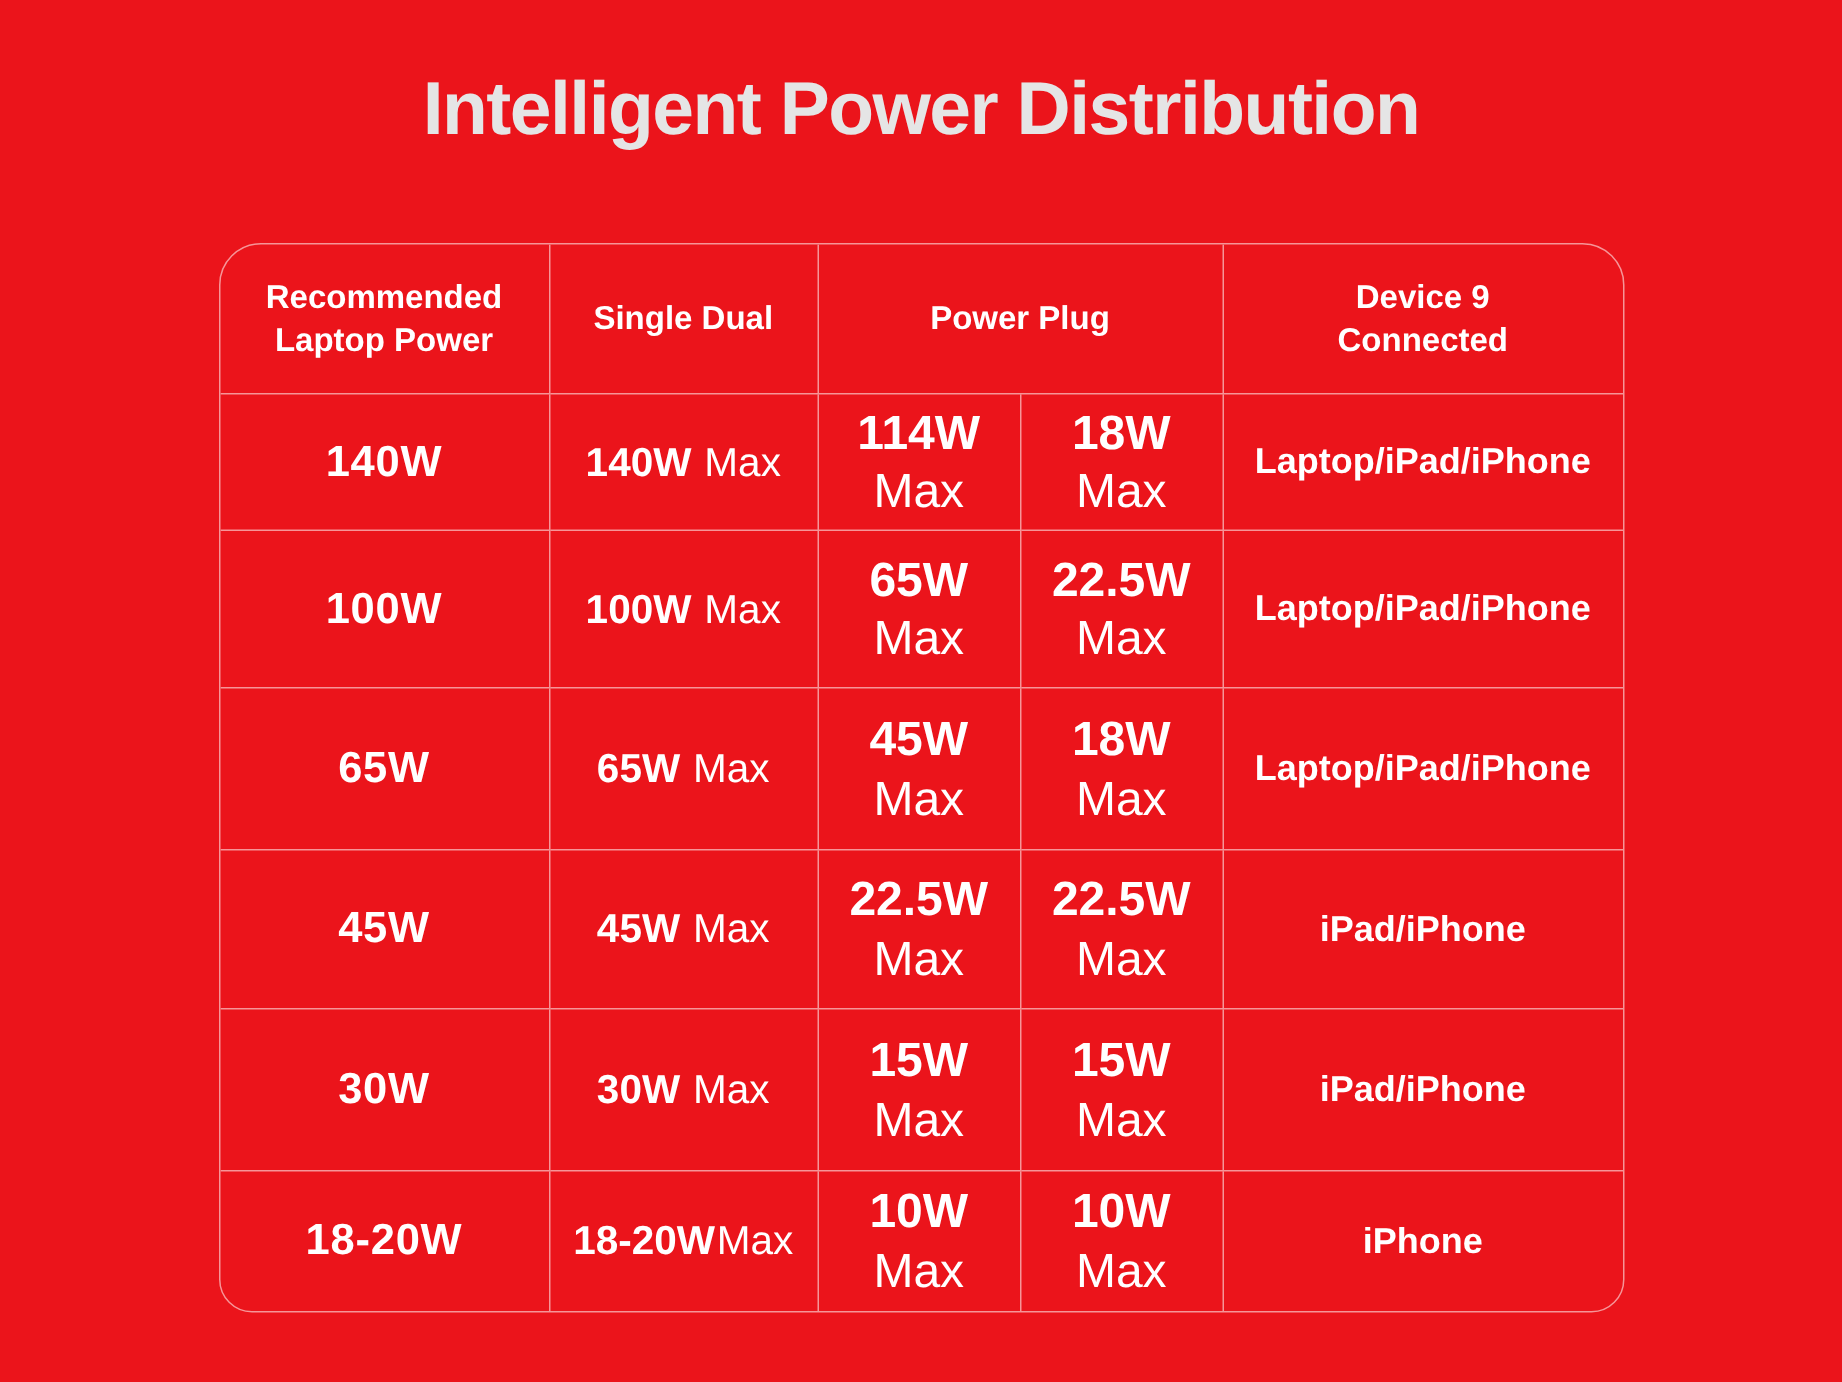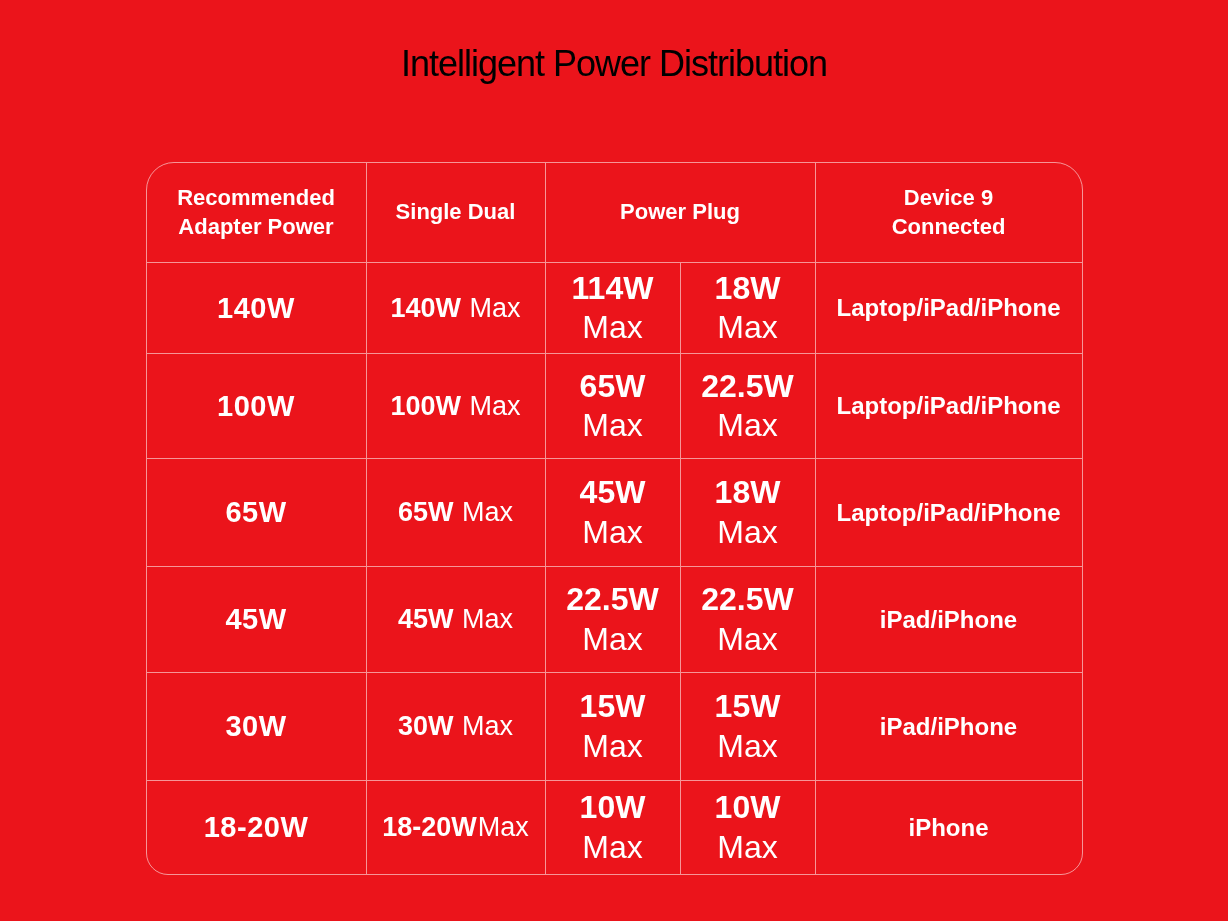--- a/index.html
+++ b/index.html
@@ -17,25 +17,25 @@
   .page {
     width: 1228px;
     height: 921px;
     position: relative;
   }
   .title {
     margin: 0;
     padding-top: 42px;
     height: 68px;
     text-align: center;
-    font-size: 36px;
-    font-weight: 400;
+    font-size: 50px;
+    font-weight: 700;
     letter-spacing: -1px;
     line-height: 1.2;
-    color: #000000;
+    color: #e5e5e5;
   }
   .table-wrap {
     box-sizing: border-box;
     width: 937px;
     height: 713px;
     margin: 52px auto 0 auto;
     border: 1px solid rgba(255,255,255,0.55);
     border-radius: 28px 28px 22px 22px;
     overflow: hidden;
   }
@@ -89,21 +89,21 @@
 
 <div class="page">
 
   <h1 class="title">Intelligent Power Distribution</h1>
 
   <div class="table-wrap">
     <div class="grid">
 
       <div class="tr">
         <div class="cell th">Recommended
-Adapter Power</div>
+Laptop Power</div>
         <div class="cell th">Single Dual</div>
         <div class="cell th dual-span">Power Plug</div>
         <div class="cell th last-col">Device 9
 Connected</div>
       </div>
 
       <div class="tr">
         <div class="cell adapter">140W</div>
         <div class="cell single">
           <span class="val">140W</span>

